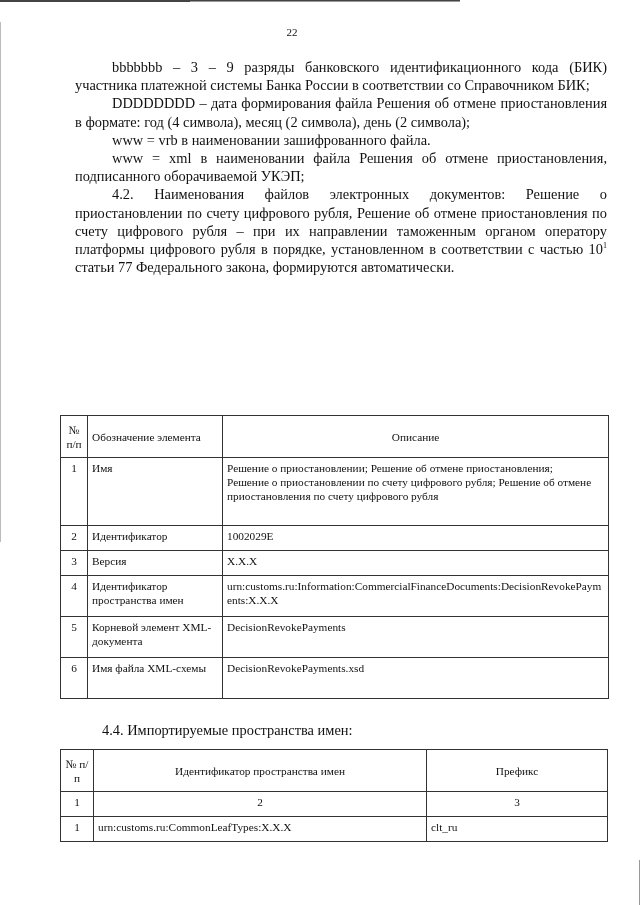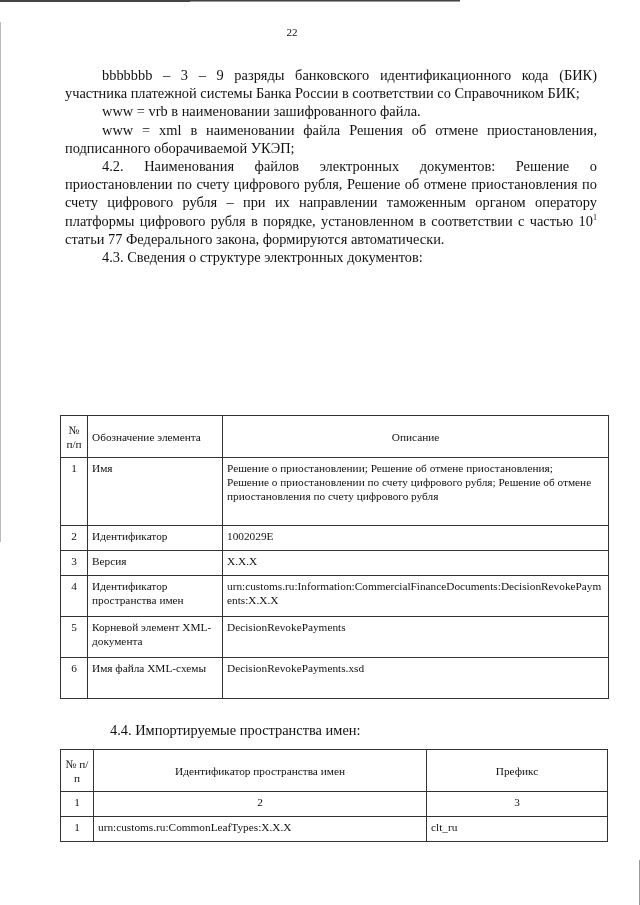--- a/index.html
+++ b/index.html
@@ -7,43 +7,43 @@
          font-family: "Liberation Serif", serif; color: #111; }
   .topline { position: absolute; left: 0; top: 0; width: 460px; height: 2px; background: #444; }
   .topline2 { position: absolute; left: 190px; top: 1px; width: 270px; height: 1px; background: #999; }
   .leftedge { position: absolute; left: 0; top: 22px; width: 1px; height: 520px; background: #bbb; }
   .rightedge { position: absolute; right: 0; top: 860px; width: 1px; height: 45px; background: #999; }
   .pagenum { position: absolute; left: 0; width: 584px; top: 26px; text-align: center; font-size: 11px; }
   .body-text { position: absolute; left: 65px; width: 532px; font-size: 14.4px; line-height: 18.2px; }
   .p { margin: 0; text-align: justify; text-align-last: left; }
   .ind { text-indent: 37px; }
   sup { font-size: 8px; vertical-align: 6px; line-height: 0; }
-  .heading { position: absolute; left: 102px; font-size: 14.4px; margin-left: 8px; }
+  .heading { position: absolute; left: 102px; font-size: 14.4px; }
   table { position: absolute; border-collapse: collapse; font-size: 11.3px; line-height: 14px; }
   td, th { border: 1px solid #333; vertical-align: top; padding: 3px 4px; font-weight: normal; }
   th { vertical-align: middle; text-align: center; }
   .c { text-align: center; }
   .num { text-align: center; }
 </style>
 </head>
 <body>
 
 <div class="topline"></div>
 <div class="topline2"></div>
 <div class="leftedge"></div>
 <div class="rightedge"></div>
 
 <div class="pagenum">22</div>
 
-<div class="body-text" style="top:66px;">
+<div class="body-text" style="top:58px;margin-left:10px;">
   <p class="p ind">bbbbbbb – 3 – 9 разряды банковского идентификационного кода (БИК) участника платежной системы Банка России в соответствии со Справочником БИК;</p>
+  <p class="p ind">DDDDDDDD – дата формирования файла Решения об отмене приостановления в формате: год (4 символа), месяц (2 символа), день (2 символа);</p>
   <p class="p ind">www = vrb в наименовании зашифрованного файла.</p>
   <p class="p ind">www = xml в наименовании файла Решения об отмене приостановления, подписанного оборачиваемой УКЭП;</p>
   <p class="p ind"><span>4.2. Наименования файлов электронных документов: Решение о приостановлении по счету цифрового рубля, Решение об отмене приостановления по счету цифрового рубля – при их направлении таможенным органом оператору платформы цифрового рубля в порядке, установленном в соответствии с частью 10</span><sup>1</sup><span> статьи 77 Федерального закона, формируются автоматически.</span></p>
-  <p class="p ind">4.3. Сведения о структуре электронных документов:</p>
 </div>
 
 <table style="left:60px; top:415px; width:549px;">
   <colgroup>
       <col style="width:27px">
       <col style="width:135px">
       <col>
     </colgroup>
   <tbody>
       <tr style="height:42px;">

